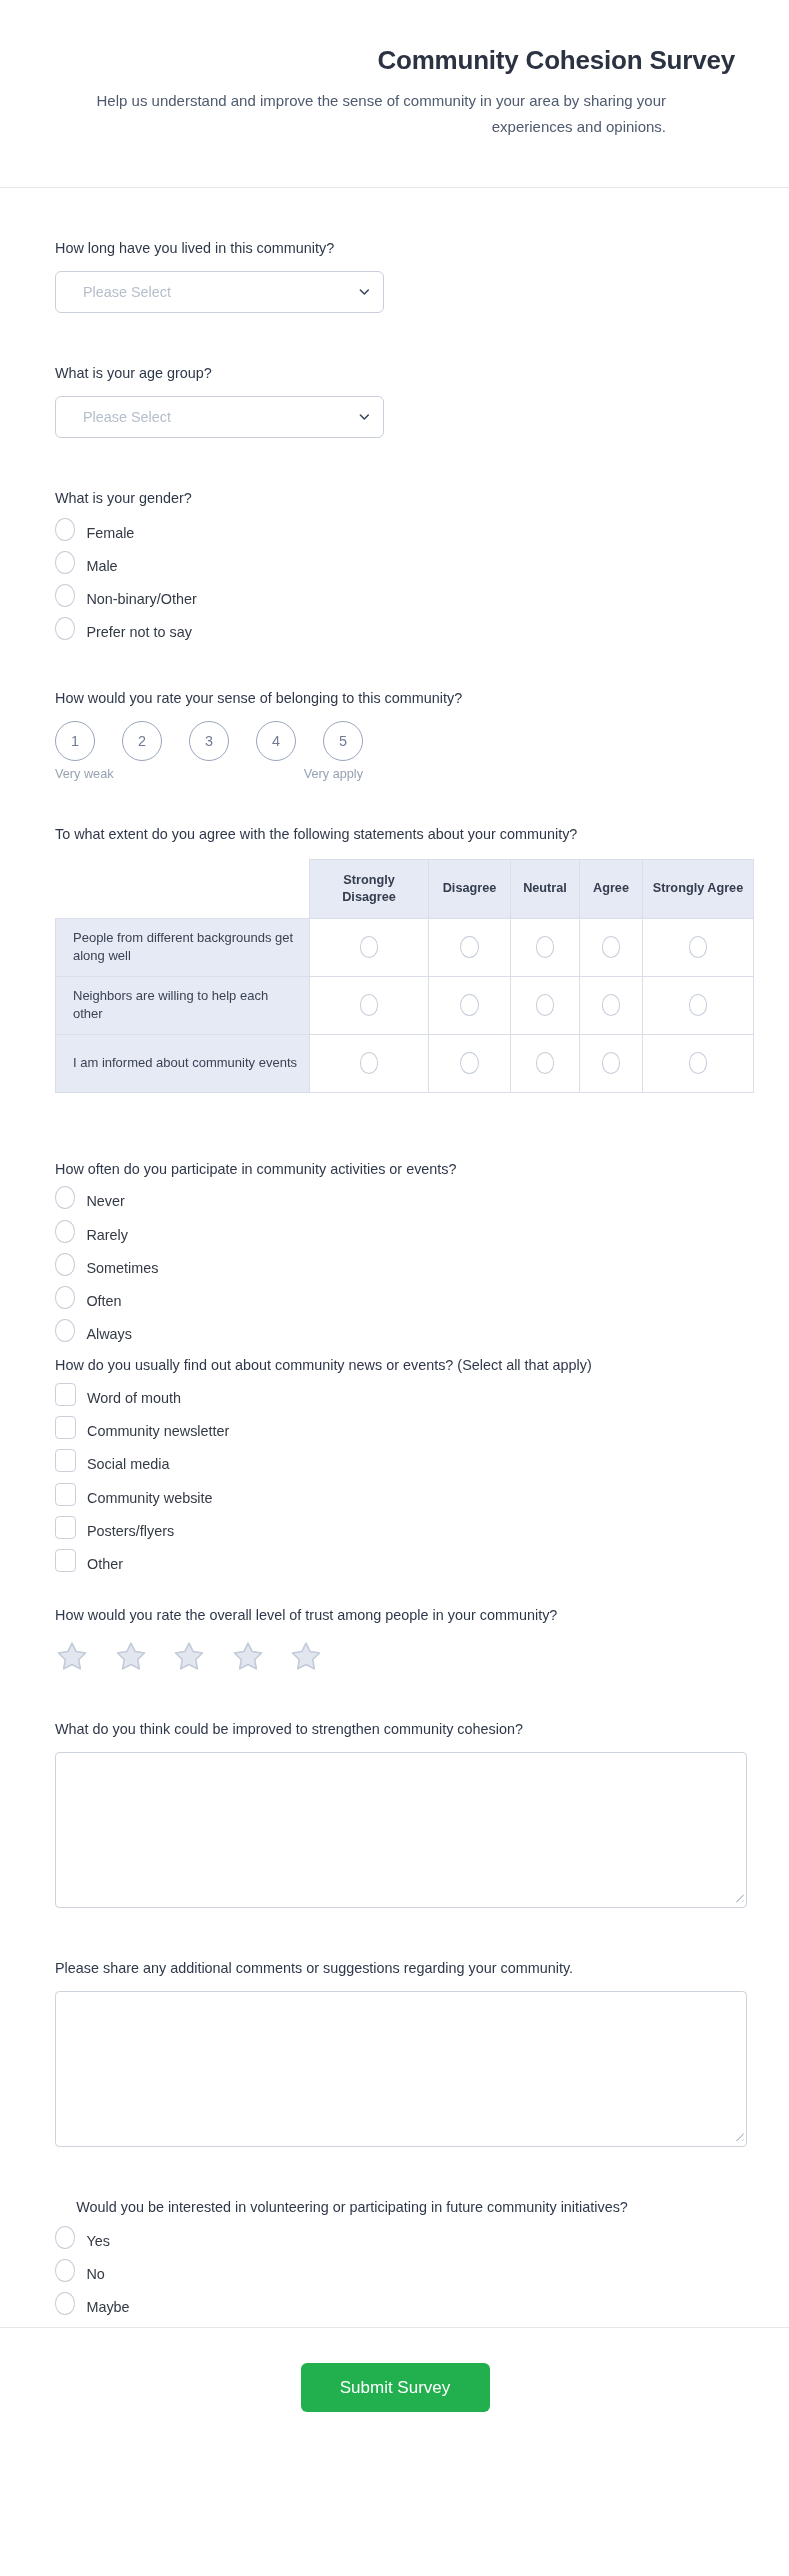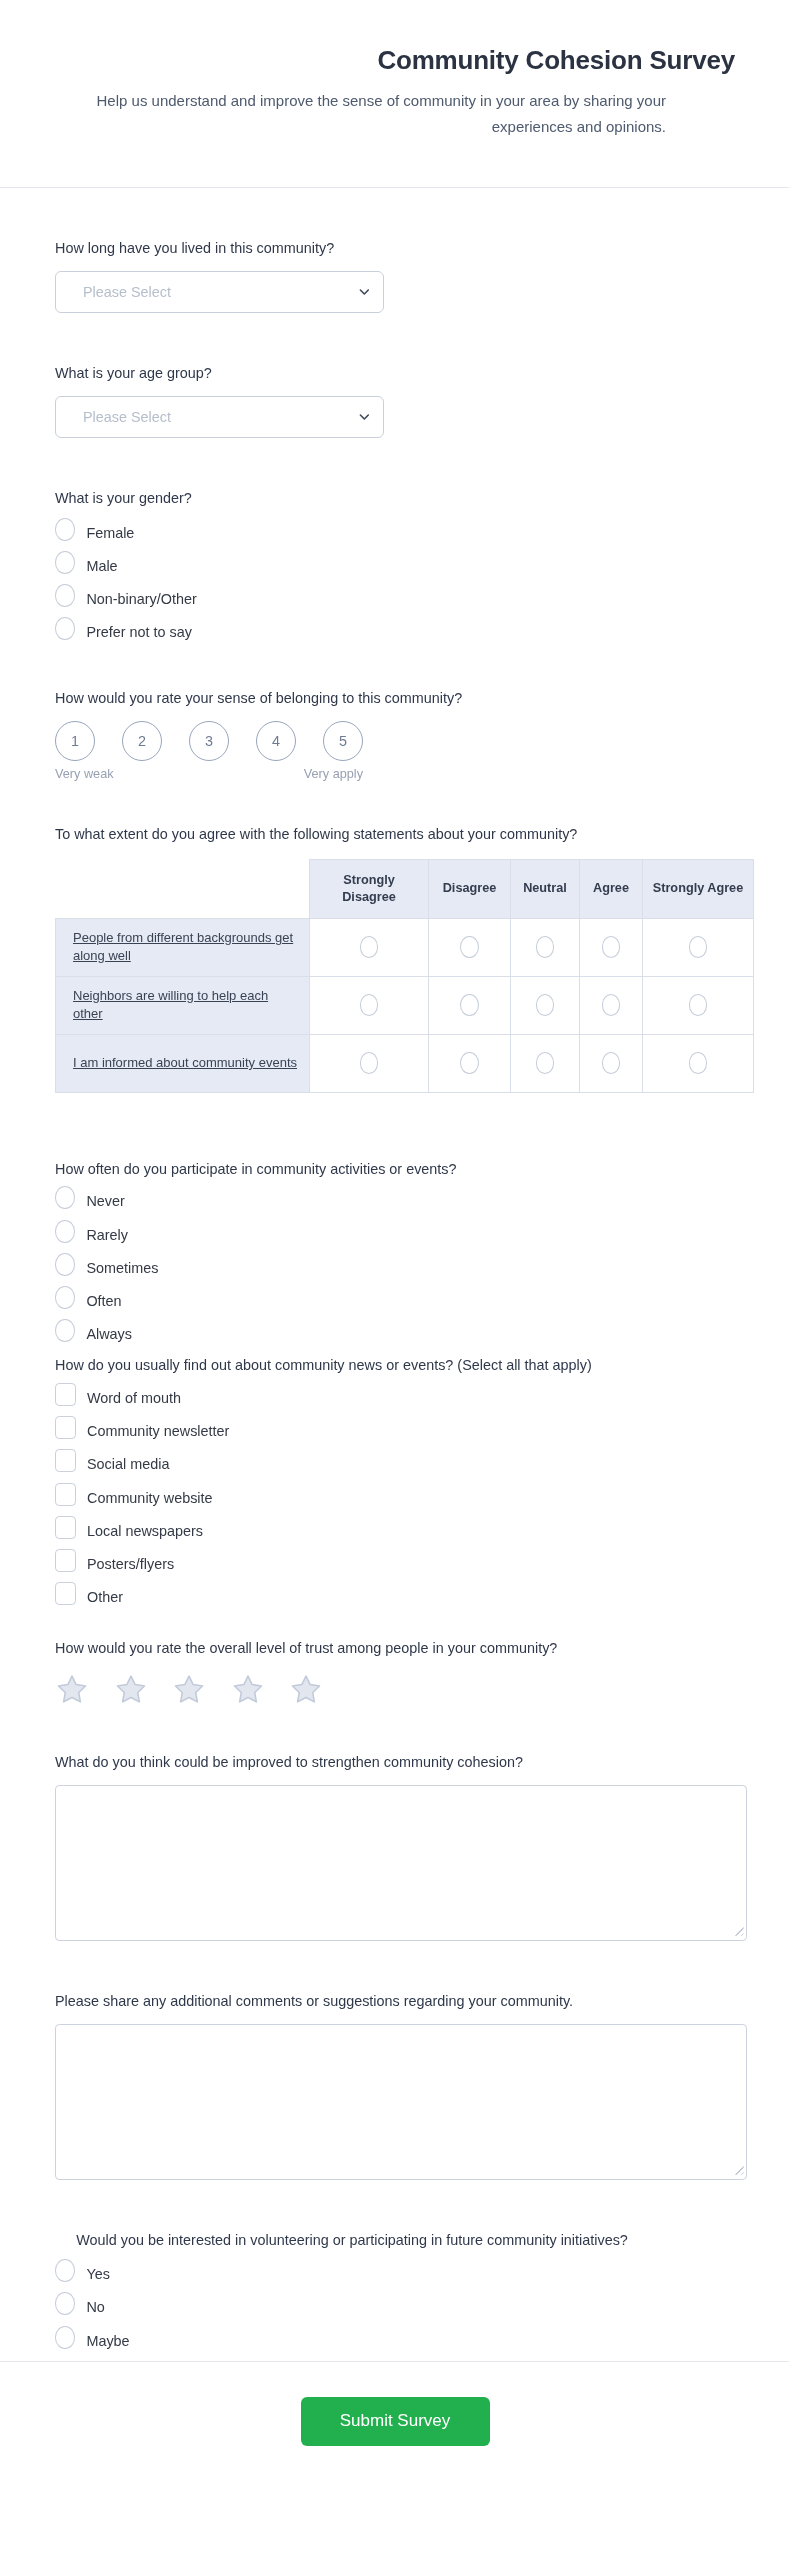--- a/index.html
+++ b/index.html
@@ -71,21 +71,21 @@
   .matrix th,.matrix td{border:0.8px solid #d9dee8;box-sizing:border-box;}
   .matrix th{
     background:var(--matrix-bg,#e6eaf4);height:59px;font-weight:700;
     font-size:12.7px;line-height:17px;color:#343d4f;text-align:center;
     vertical-align:middle;padding:5.1px 8.5px;
   }
   .matrix th.corner{background:transparent;border:none;}
   .matrix td{height:58px;vertical-align:middle;}
   .matrix td.rlabel{
     background:var(--matrix-bg,#e6eaf4);font-size:13px;line-height:18px;
-    color:#3a4354;padding:0 8.5px 0 17px;text-decoration:underline;
+    color:#3a4354;padding:0 8.5px 0 17px;
   }
   .matrix td.cell{background:#fff;text-align:center;cursor:pointer;}
   .matrix col.c0{width:254px}.matrix col.c1{width:119px}.matrix col.c2{width:82px}
   .matrix col.c3{width:69px}.matrix col.c4{width:63px}.matrix col.c5{width:111px}
   .mradio{
     display:inline-block;width:18.7px;height:22px;border:0.8px solid #c5ccd9;
     border-radius:50%;background:#fff;box-sizing:border-box;vertical-align:middle;
   }
   
   .stars{display:flex;gap:24.6px;margin-top:13.6px;}
@@ -278,24 +278,20 @@
         <div class="opt-row">
           <span class="checkbox"></span>
           <span class="opt-label">Social media</span>
         </div>
         <div class="opt-row">
           <span class="checkbox"></span>
           <span class="opt-label">Community website</span>
         </div>
         <div class="opt-row">
           <span class="checkbox"></span>
-          <span class="opt-label">Local newspapers</span>
-        </div>
-        <div class="opt-row">
-          <span class="checkbox"></span>
           <span class="opt-label">Posters/flyers</span>
         </div>
         <div class="opt-row">
           <span class="checkbox"></span>
           <span class="opt-label">Other</span>
         </div>
       </div>
   </section>
 
   <section class="q" id="q-trust">

